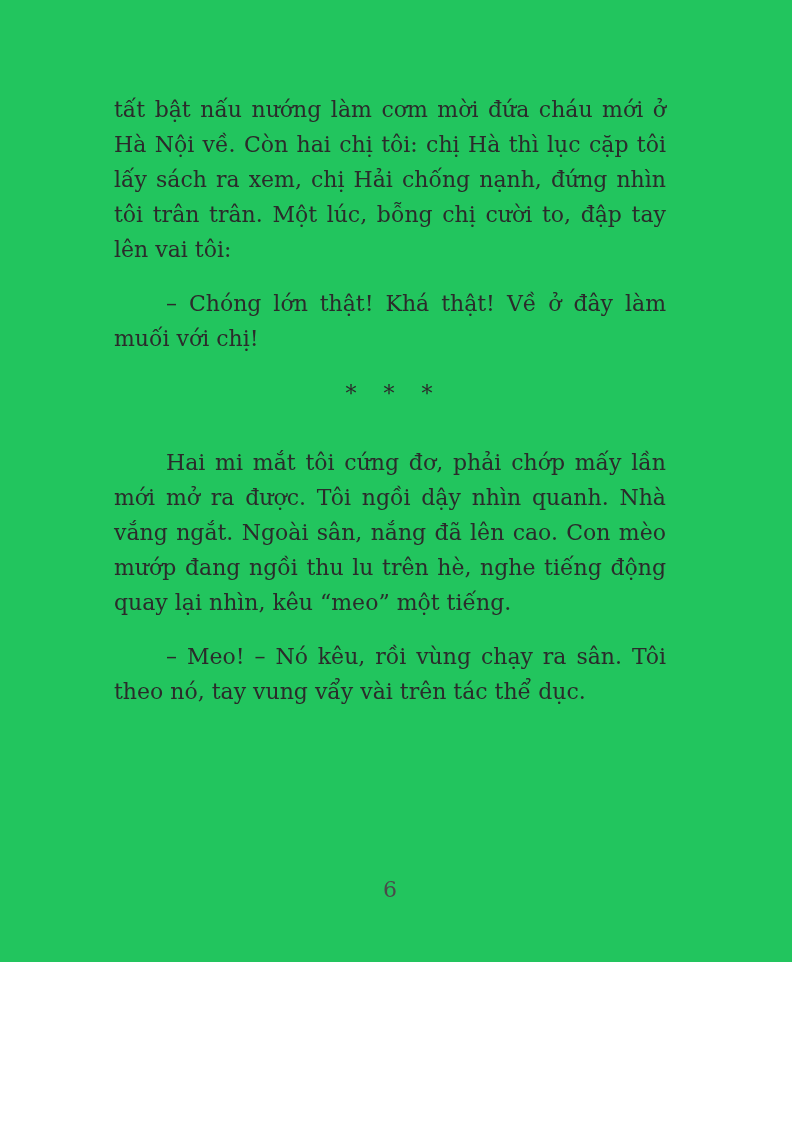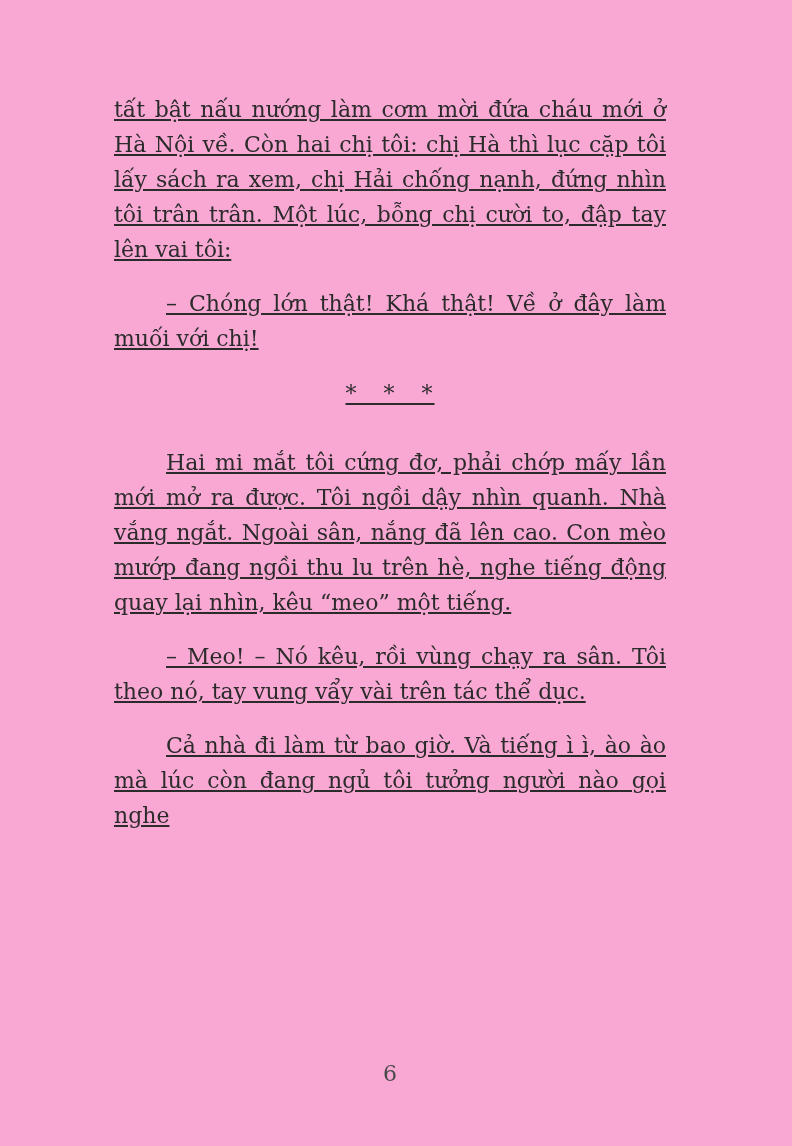--- a/index.html
+++ b/index.html
@@ -11,25 +11,24 @@
     width: 792px;
     height: 1146px;
     position: relative;
     overflow: hidden;
     font-family: "DejaVu Serif", "Liberation Serif", serif;
     color: #2b2b2b;
   }
   .page {
     position: relative;
     width: 792px;
-    height: 1146px;
+    height: 962px;
     box-sizing: border-box;
     padding: 92px 126px 0 114px;
-    background: #f9a8d4;
-    text-decoration: underline;
+    background: #22c55e;
   }
   .content p {
     margin: 0 0 19px 0;
     font-size: 22px;
     line-height: 35px;
     text-align: justify;
     text-justify: inter-word;
   }
   .content p.p-indent {
     text-indent: 52px;
@@ -58,17 +57,16 @@
 
 <div class="page">
   <div class="content">
     <p>tất bật nấu nướng làm cơm mời đứa cháu mới ở Hà Nội về. Còn hai chị tôi: chị Hà thì lục cặp tôi lấy sách ra xem, chị Hải chống nạnh, đứng nhìn tôi trân trân. Một lúc, bỗng chị cười to, đập tay lên vai tôi:</p>
     <p class="p-indent">– Chóng lớn thật! Khá thật! Về ở đây làm muối với chị!</p>
 
     <div class="separator">* * *</div>
 
     <p class="p-indent">Hai mi mắt tôi cứng đơ, phải chớp mấy lần mới mở ra được. Tôi ngồi dậy nhìn quanh. Nhà vắng ngắt. Ngoài sân, nắng đã lên cao. Con mèo mướp đang ngồi thu lu trên hè, nghe tiếng động quay lại nhìn, kêu “meo” một tiếng.</p>
     <p class="p-indent">– Meo! – Nó kêu, rồi vùng chạy ra sân. Tôi theo nó, tay vung vẩy vài trên tác thể dục.</p>
-    <p class="p-indent">Cả nhà đi làm từ bao giờ. Và tiếng ì ì, ào ào mà lúc còn đang ngủ tôi tưởng người nào gọi nghe</p>
   </div>
 
   <div class="page-number">6</div>
 </div>
 
 </body></html>

